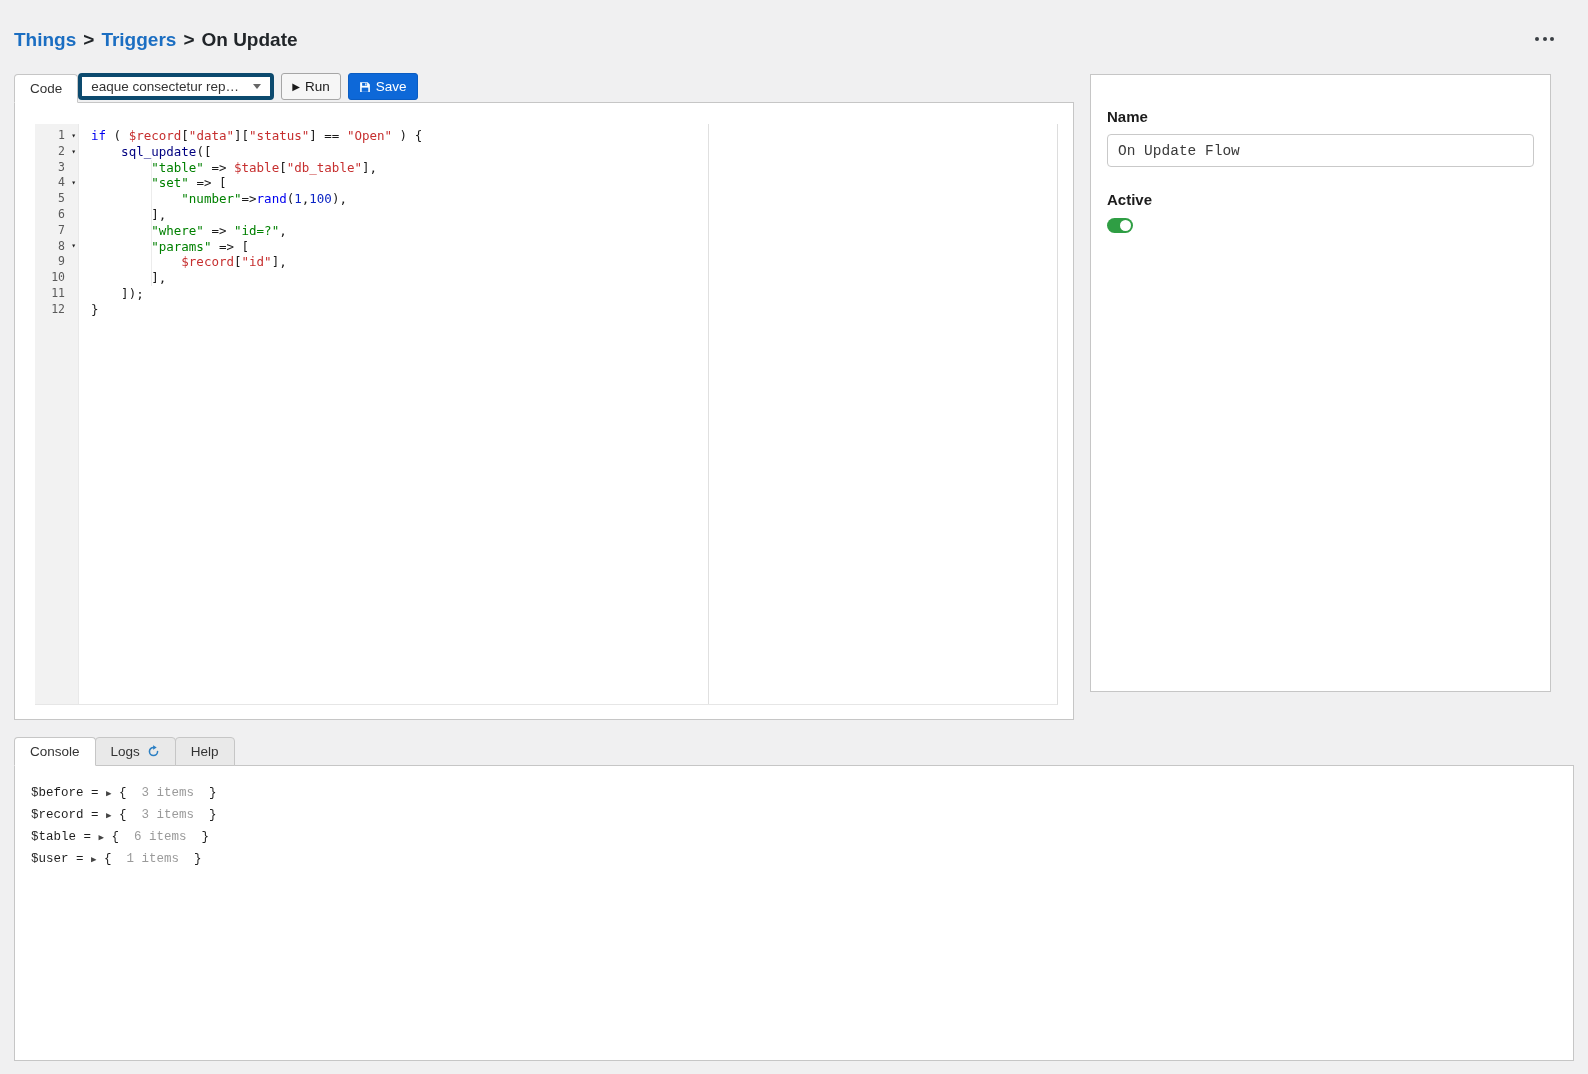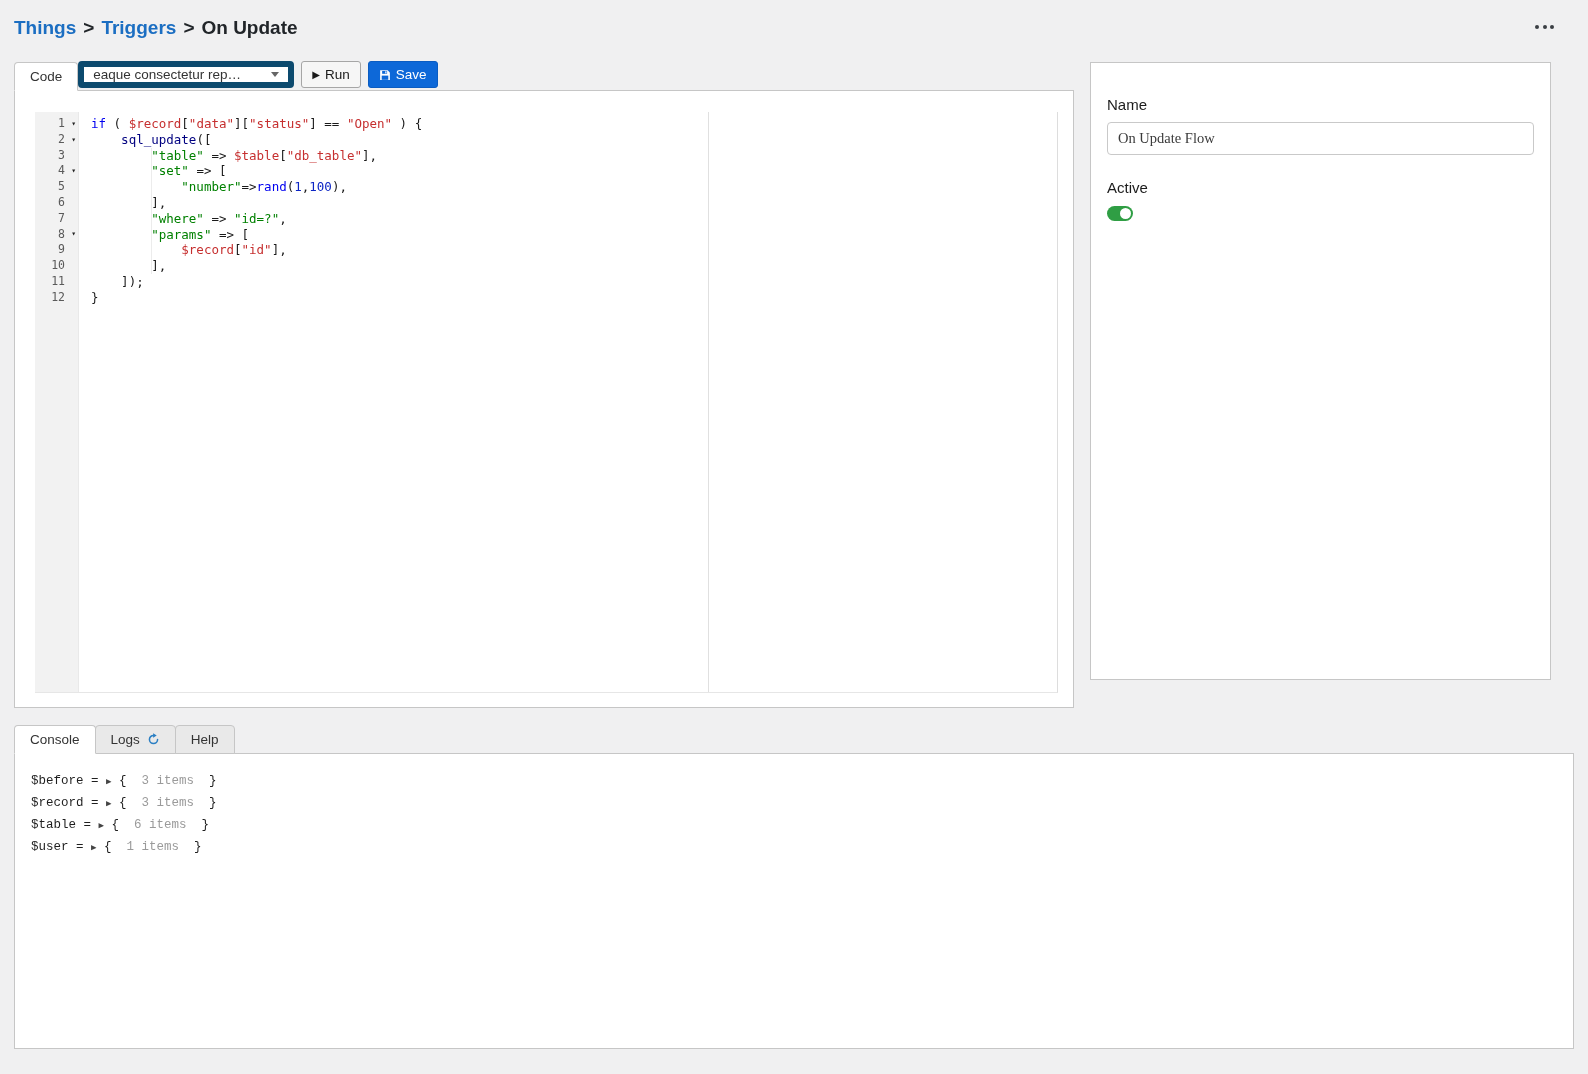--- a/index.html
+++ b/index.html
@@ -1,18 +1,18 @@
 <!DOCTYPE html>
 <html><head>
 <meta charset="utf-8">
 <style>
 *{margin:0;padding:0;box-sizing:border-box}
 html,body{width:1588px;height:1074px}
 body{background:#f0f0f1;font-family:"Liberation Sans",sans-serif;overflow:hidden}
-.page{padding:16px 14px 0}
+.page{padding:28px 14px 0}
 
 
 .top-row{display:flex;justify-content:space-between;align-items:flex-start}
 .breadcrumb{font-size:19px;font-weight:700;color:#212529;line-height:23px}
 .breadcrumb a{color:#1b6ec2;text-decoration:none}
 .crumb-sep{margin:0 7px;color:#212529}
 .crumb-current{color:#212529}
 .dots{display:flex;gap:3.5px;padding:9px 20px 0 0;cursor:pointer}
 .dots i{width:4px;height:4px;border-radius:50%;background:#3a3f44}
 
@@ -25,21 +25,21 @@
 .head-row{display:flex;align-items:flex-end;height:28px;position:relative;z-index:2}
 .head-row.left{justify-content:flex-start}
 .tab{display:inline-flex;align-items:center;gap:7px;height:29px;margin-bottom:-1px;padding:0 15px;font-size:13.5px;color:#333;background:#fff;border:1px solid #c6c6c6;border-bottom:1px solid #fff;border-radius:4px 4px 0 0;cursor:pointer;white-space:nowrap}
 .tab.inactive{background:#e9e9e9;border-bottom:1px solid #c6c6c6;z-index:1}
 .tab.active{z-index:3}
 .head-row .tab + .tab{margin-left:-1px}
 .panel{background:#fff;border:1px solid #c6c6c6;position:relative;z-index:1}
 
 
 .toolbar{display:flex;align-items:center;gap:7px;padding-bottom:2px}
-.select{width:216px;height:27px;border:6px solid #0c4a6e;border-radius:4px;background:#fff;display:flex;align-items:center;padding:0 9px;font-size:13.5px;color:#333;cursor:pointer}
+.select{width:196px;height:27px;border:4px solid #0c4a6e;border-radius:4px;background:#fff;display:flex;align-items:center;padding:0 9px;font-size:13.5px;color:#333;cursor:pointer}
 .select-value{flex:1;white-space:nowrap;overflow:hidden}
 .caret{width:0;height:0;border-left:4.5px solid transparent;border-right:4.5px solid transparent;border-top:5px solid #666;margin-left:6px}
 .btn{height:27px;display:inline-flex;align-items:center;gap:5px;border-radius:3px;font-size:13.5px;padding:0 10px;cursor:pointer;font-family:"Liberation Sans",sans-serif}
 .btn-run{background:#f6f6f6;border:1px solid #a6a6a6;color:#1a1a1a}
 .play-icon{font-size:10px;line-height:1}
 .btn-save{background:#0d68d8;border:1px solid #0a5cc2;color:#fff}
 
 
 .code-panel{height:618px}
 .editor{position:relative;margin:21px 15px 0 20px;height:581px;border-right:1px solid #dddddd;border-bottom:1px solid #e6e6e6;padding-top:4px;font-family:"DejaVu Sans Mono",monospace;font-size:12.5px;line-height:15.8px;cursor:text}
@@ -59,23 +59,23 @@
 .tok-kw{color:#0000f0}
 .tok-fn{color:#000080}
 .tok-var{color:#c62f2f}
 .tok-str{color:#c62f2f}
 .tok-key{color:#008000}
 .tok-num{color:#0b24c4}
 .tok-pun{color:#1a1a1a}
 
 
 .settings-panel{height:618px;padding:20px 16px}
-.s-label{font-size:15px;font-weight:400;color:#1c1c1c}
+.s-label{font-size:15px;font-weight:700;color:#1c1c1c}
 .name-label{margin-top:13px}
-.name-input{margin-top:9px;width:100%;height:33px;border:1px solid #c9c9c9;border-radius:4px;padding:0 10px;font-size:14.5px;color:#3a3a3a;font-family:Liberation Serif, serif}
+.name-input{margin-top:9px;width:100%;height:33px;border:1px solid #c9c9c9;border-radius:4px;padding:0 10px;font-size:14.5px;color:#3a3a3a;font-family:Liberation Mono, monospace}
 .active-label{margin-top:24px}
 .toggle{margin-top:10px;width:26px;height:15px;border-radius:8px;background:#2f9e44;position:relative;display:inline-block;cursor:pointer}
 .toggle .knob{position:absolute;right:2px;top:2px;width:11px;height:11px;border-radius:50%;background:#fff}
 
 
 .console-section{margin-top:17px}
 .console-panel{height:296px;padding:17px 16px;overflow:hidden}
 .console-line{font-family:Liberation Mono, monospace;font-size:12.5px;line-height:21px;white-space:pre;color:#1f1f1f}
 .c-items{color:#9a9a9a}
 .c-arrow{font-size:9px;color:#444;cursor:pointer}

